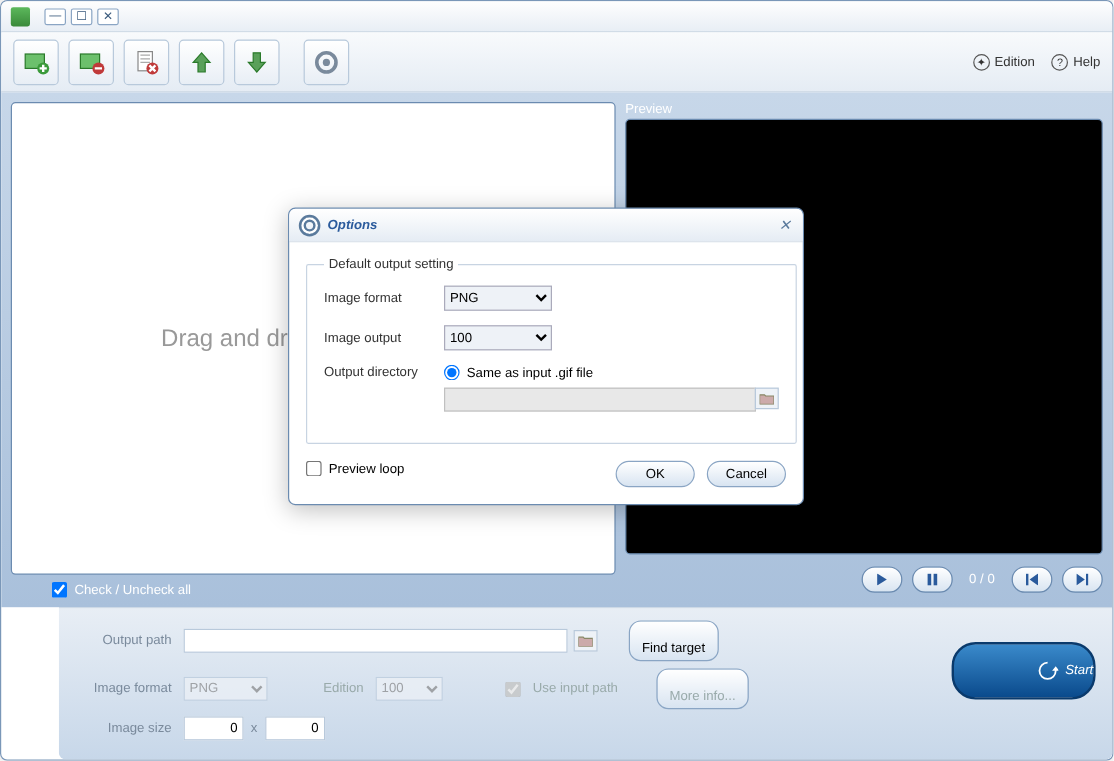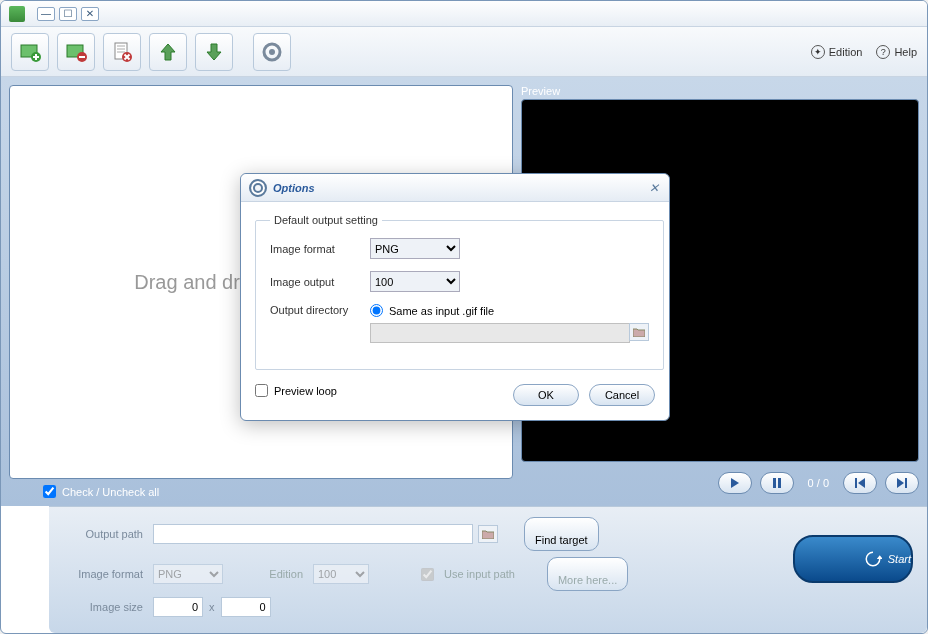--- a/index.html
+++ b/index.html
@@ -194,21 +194,21 @@
       <div class="brow">
         <div class="blabel">Image format</div>
         <select class="bsel" disabled=""><option>PNG</option></select>
         <div style="width:20px"></div>
         <div class="blabel disabled" style="width:48px">Edition</div>
         <select class="bsel" disabled="" style="width:56px"><option>100</option></select>
         <div style="width:40px"></div>
         <input type="checkbox" checked="" disabled="" style="">
         <span class="disabled" style="margin-left:4px">Use input path</span>
         <div style="width:20px"></div>
-        <button class="bbtn disabled" disabled="">More here...</button>
+        <button class="bbtn disabled" disabled="">More info...</button>
       </div>
       <div class="brow">
         <div class="blabel">Image size</div>
         <input class="binput small" value="0" style="">
         <span style="color:#7a8a9c">x</span>
         <input class="binput small" value="0" style="">
       </div>
     </div>
     <div class="startbtn">
       <svg viewBox="0 0 24 24">

